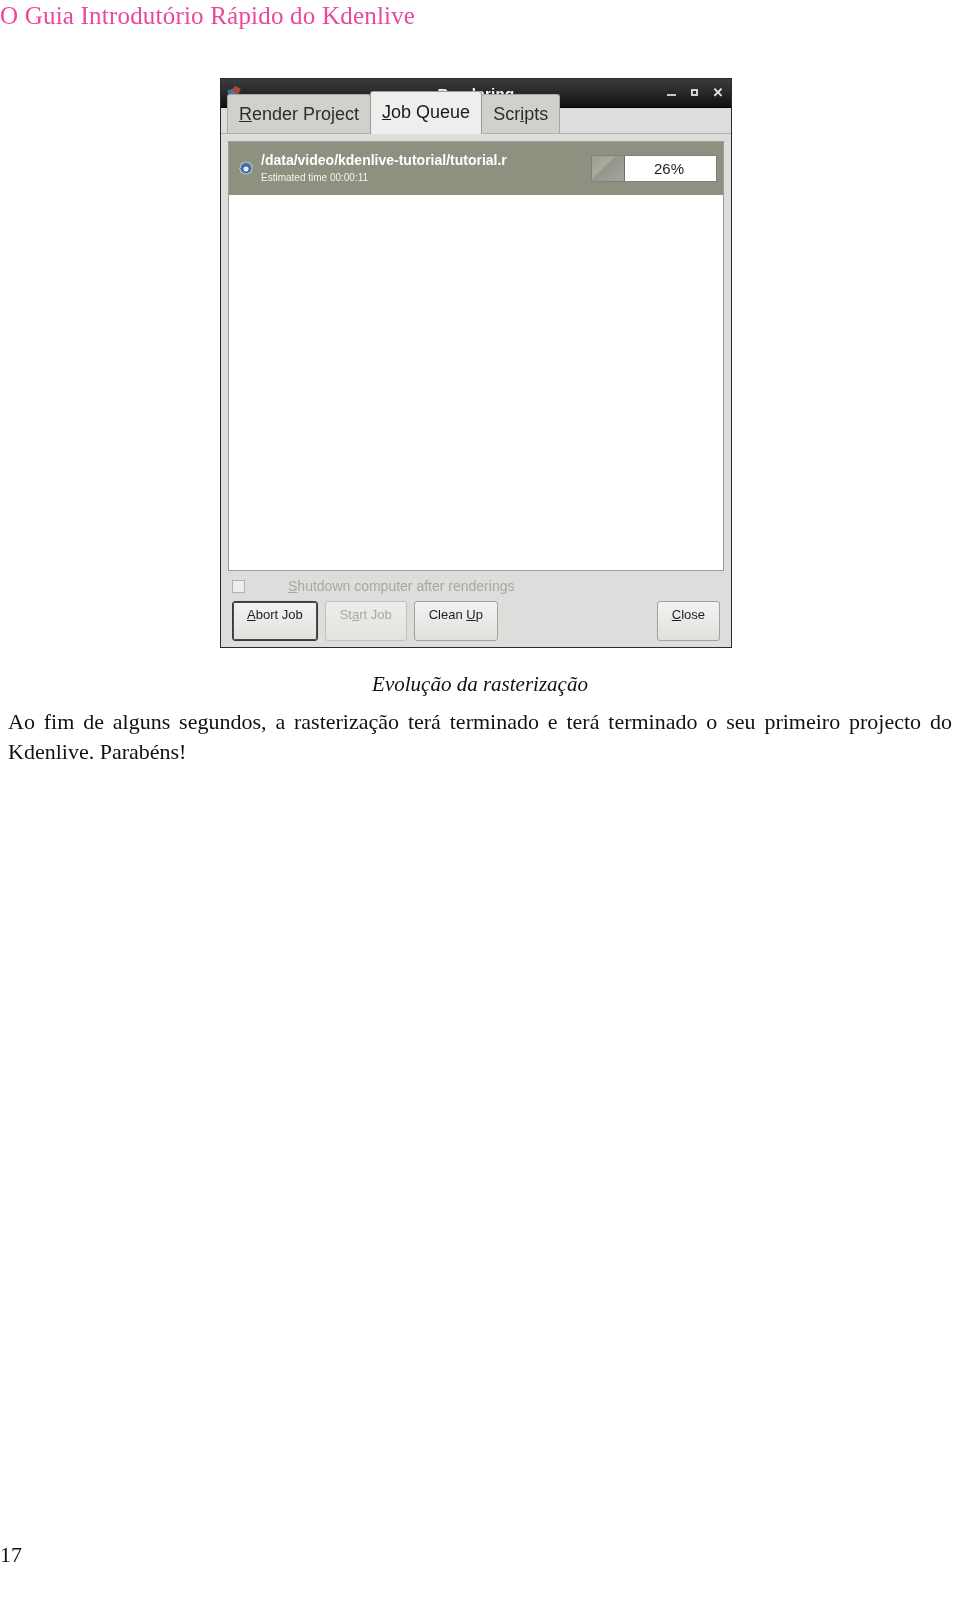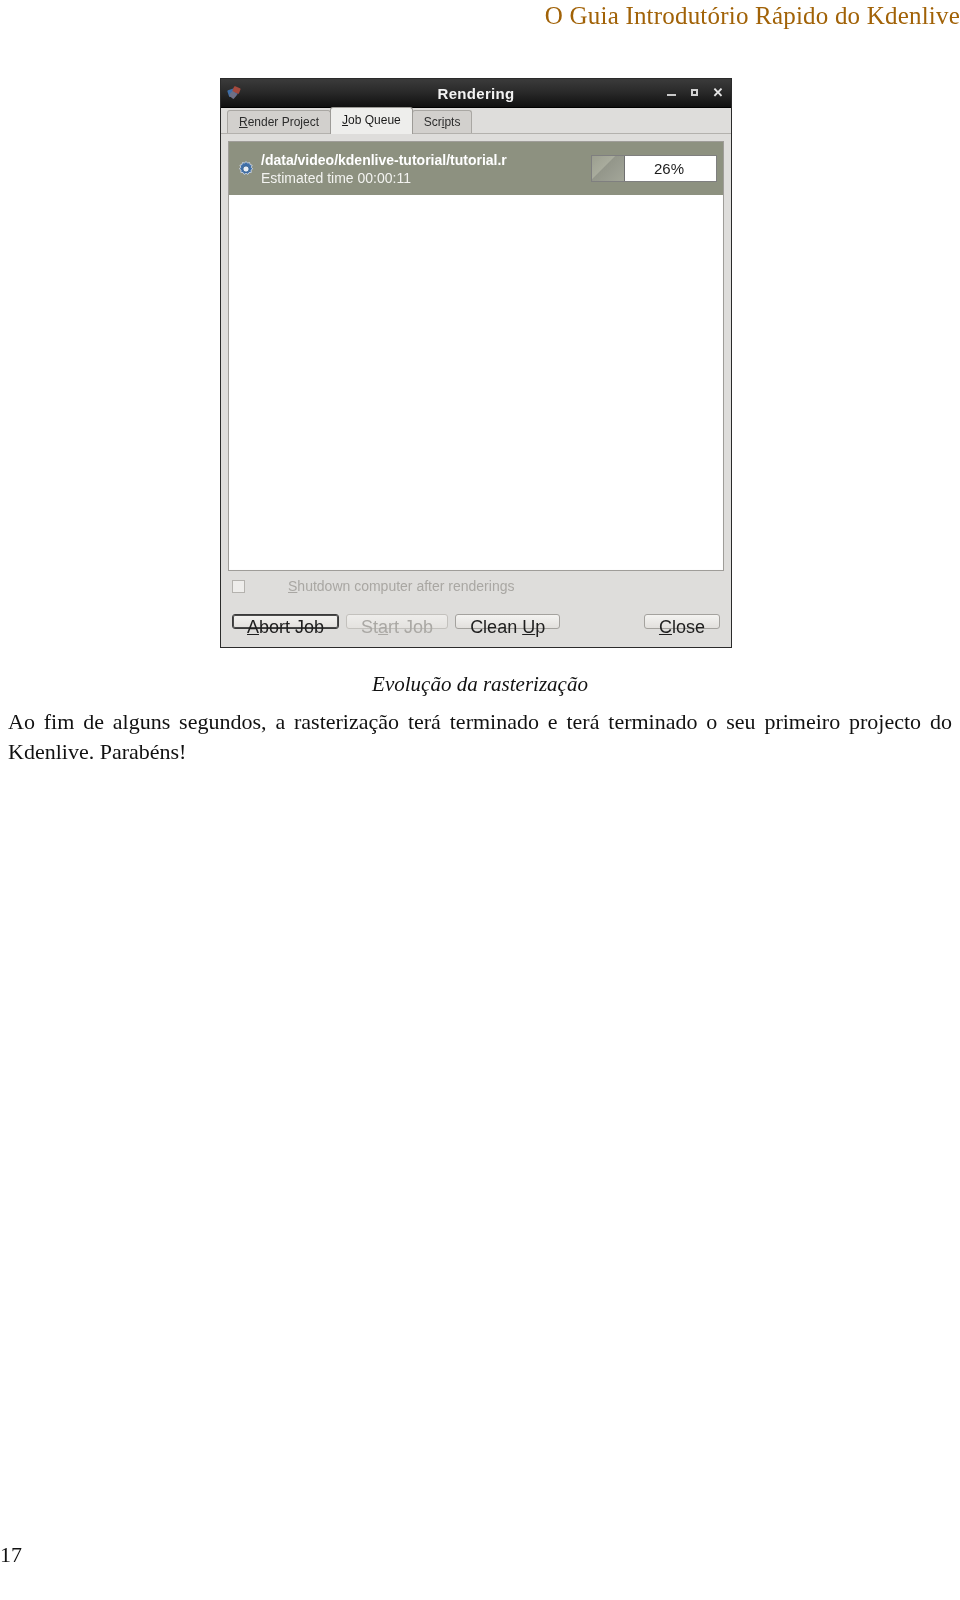--- a/index.html
+++ b/index.html
@@ -15,26 +15,26 @@
     color: #000000;
     overflow: hidden;
   }
 
   
   .page-header {
     position: absolute;
     top: 0px;
     left: 0;
     width: 960px;
-    text-align: right;
+    text-align: left;
     font-family: "Liberation Serif", serif;
     font-size: 25px;
     line-height: 32px;
     letter-spacing: 0.2px;
-    color: #a16207;
+    color: #ec4899;
   }
 
   .figure-wrap {
     position: absolute;
     top: 78px;
     left: 220px;
     width: 512px;
     height: 570px;
   }
 
@@ -185,23 +185,23 @@
   .tabbar::after {
     content: "";
     position: absolute;
     left: 0; right: 0; bottom: 0;
     height: 1px;
     background: #b3b1ad;
   }
   .tab {
     height: 23px;
     line-height: 22px;
-    padding: 0 11px;
-    font-family: "Liberation Sans", sans-serif;
-    font-size: 12px;
+    padding: 8px 11px;
+    font-family: "Liberation Sans", sans-serif;
+    font-size: 18px;
     color: #2d2d2d;
     background: #d2d0cd;
     border: 1px solid #a9a7a3;
     border-bottom: none;
     border-radius: 3px 3px 0 0;
     margin-right: -1px;
     position: relative;
     white-space: nowrap;
   }
   .tab.active {
@@ -280,21 +280,21 @@
     line-height: 18px;
     overflow: hidden;
   }
   .job-path {
     font-size: 14px;
     font-weight: bold;
     white-space: nowrap;
     overflow: hidden;
   }
   .job-est {
-    font-size: 14px;
+    font-size: 10px;
     font-weight: normal;
     white-space: nowrap;
     color: #f3f3f0;
   }
 
   .progress-cell {
     flex: 1 1 auto;
     display: flex;
     align-items: center;
     justify-content: flex-start;
@@ -358,26 +358,26 @@
   .button-row {
     flex: 0 0 auto;
     height: 40px;
     display: flex;
     align-items: center;
     padding: 0 4px 6px 4px;
     gap: 7px;
   }
   .btn {
     font-family: "Liberation Sans", sans-serif;
-    font-size: 18px;
+    font-size: 13px;
     color: #1f1f1f;
     background: linear-gradient(to bottom, #f4f3f1 0%, #e2e0dd 100%);
     border: 1px solid #a4a29e;
     border-radius: 3px;
-    height: 15px;
+    height: 40px;
     padding: 0 14px;
     line-height: 25px;
     white-space: nowrap;
     box-sizing: border-box;
   }
   .btn.focused {
     box-shadow: inset 0 0 0 1px #4a4a4a;
     border-color: #3a3a3a;
   }
   .btn.disabled {

